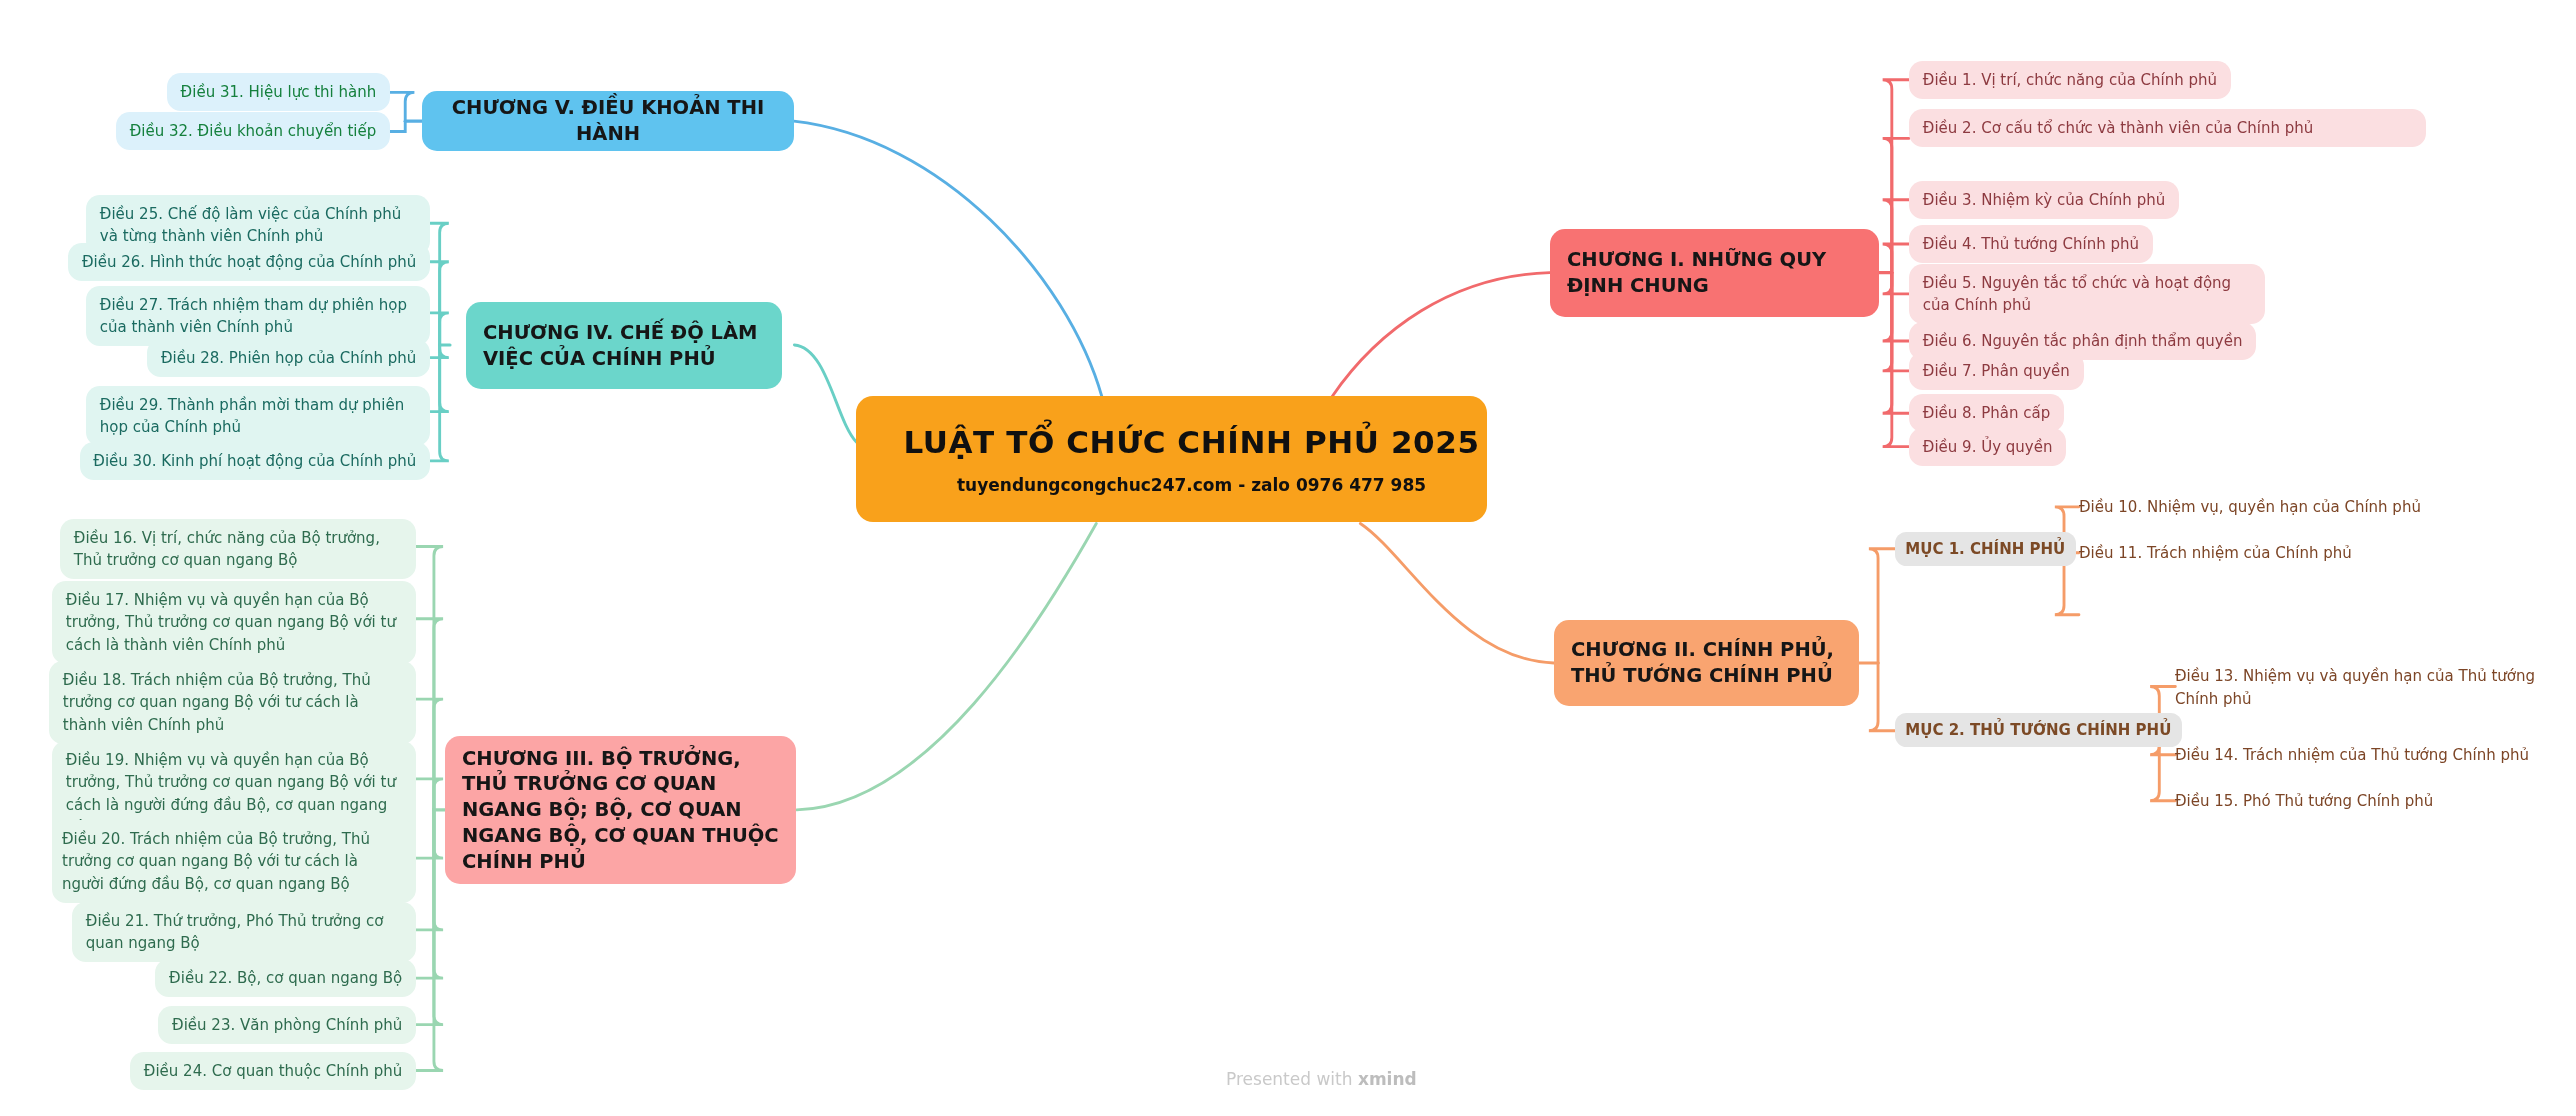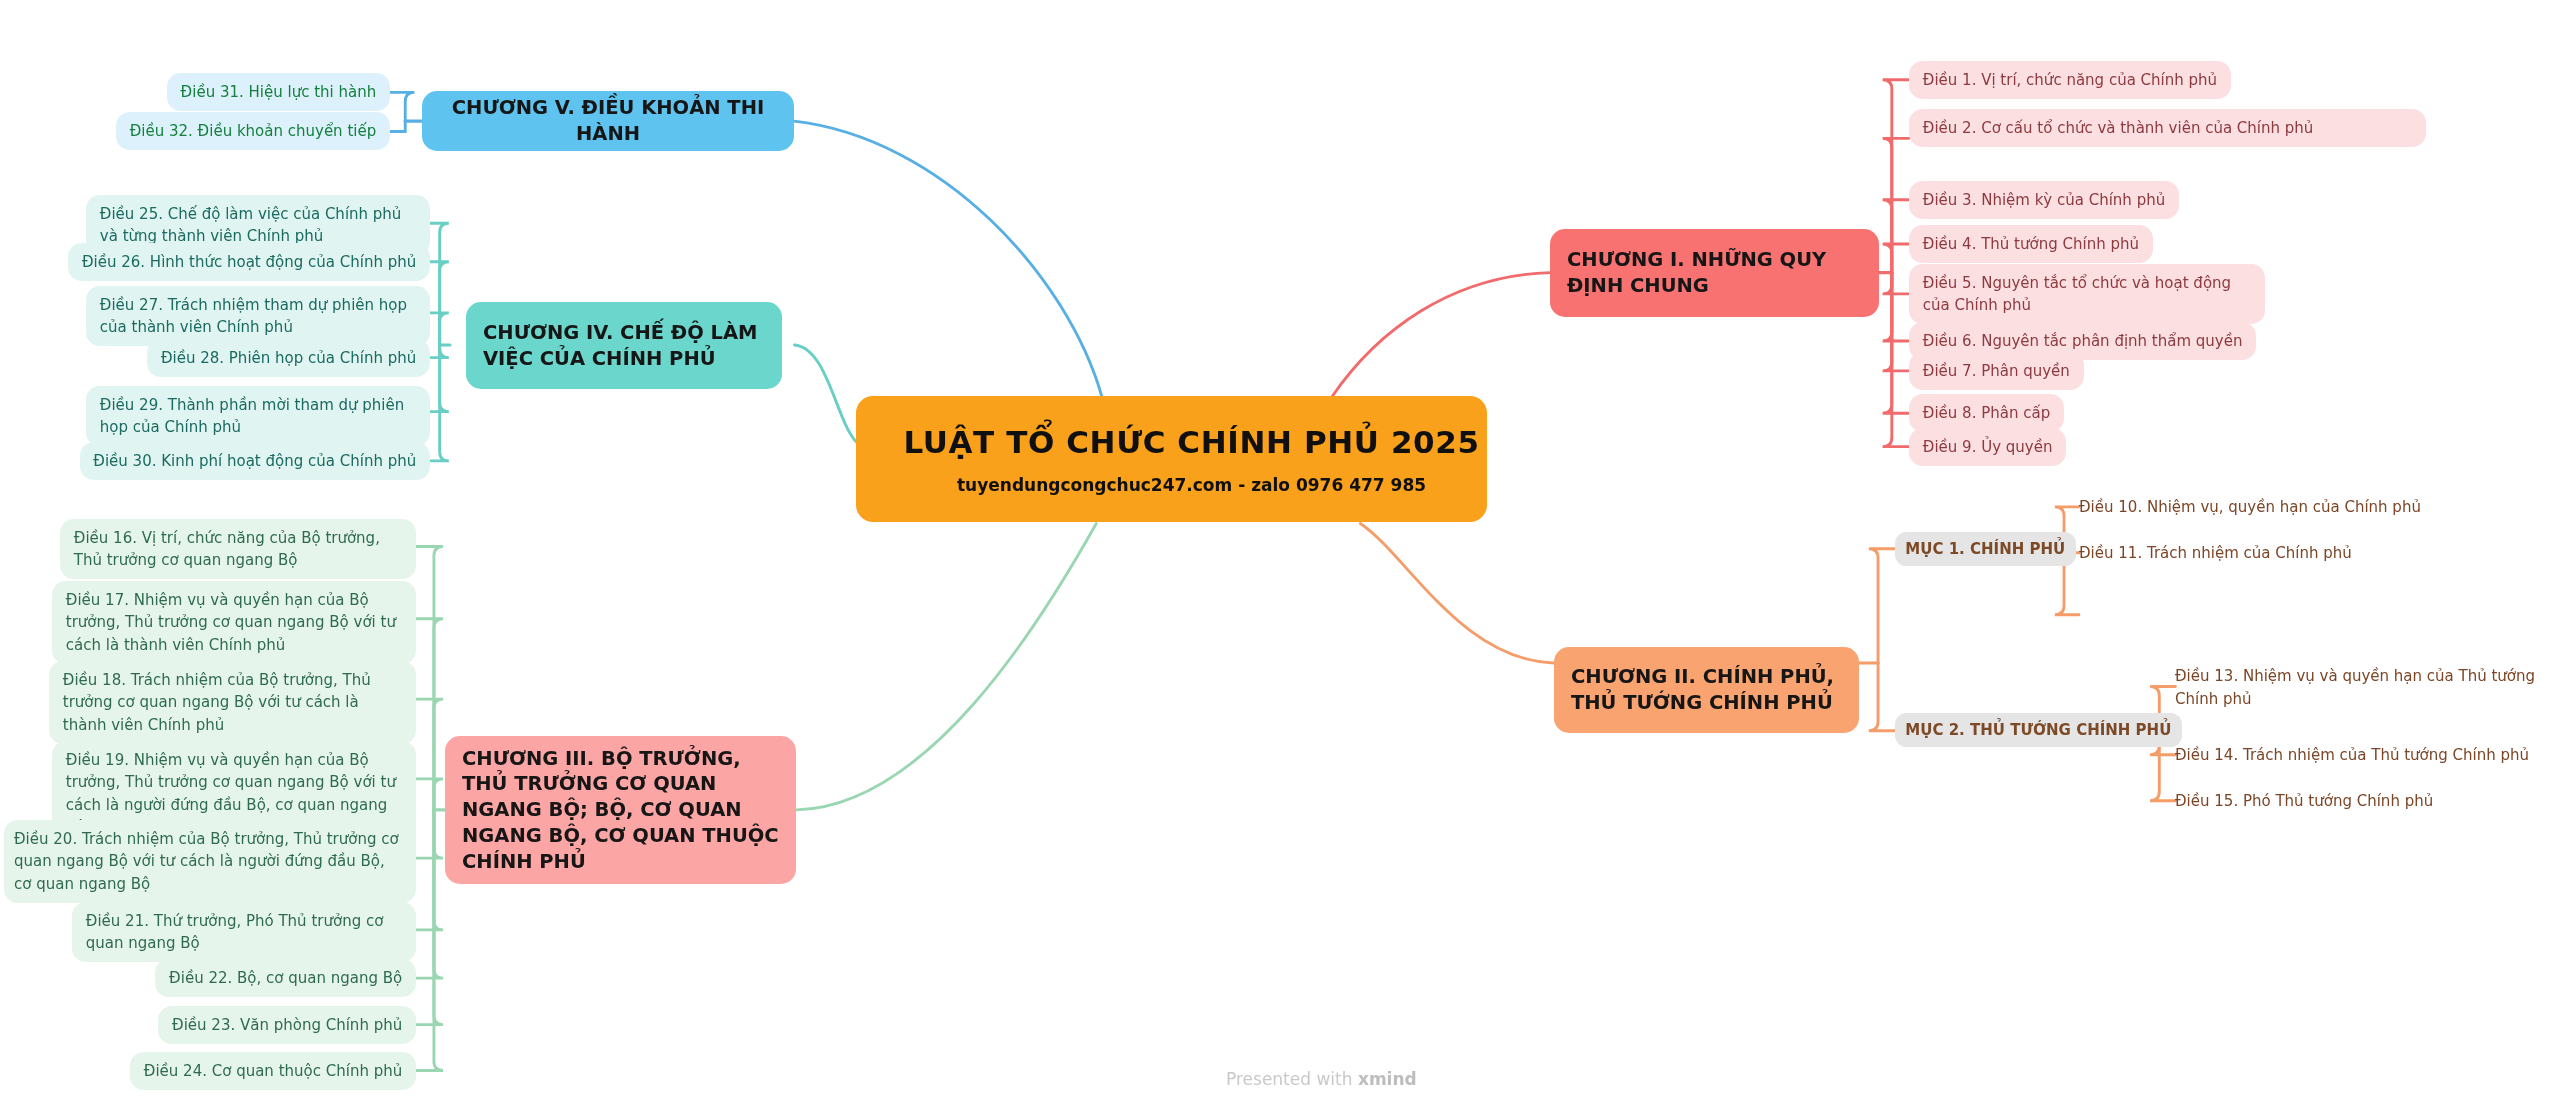--- a/index.html
+++ b/index.html
@@ -17,21 +17,21 @@
   .cb4{background:#E0F5F1;color:#1A6A60;}
   .cb3{background:#E6F5EC;color:#2E6B4E;}
   .cb1{background:#FBDFE1;color:#8D3A40;}
   .muc{background:#e5e5e5;color:#7C4A26;font-weight:bold;font-size:15px;border-radius:11.5px;
        padding:6.9px 10.3px;display:flex;align-items:center;}
   .plain2{color:#7C4526;font-size:15px;line-height:1.5;background:none;padding:0;}
   .main5{background:#5FC3EF;}
   .main4{background:#6BD6CB;}
   .main3{background:#fca5a5;}
   .main1{background:#F87272;}
-  .main2{background:#F9A470;margin-top:27px;}
+  .main2{background:#F9A470;}
   #central{left:856px;top:396px;width:631px;height:126px;background:#F9A11B;border-radius:17px;
            display:flex;flex-direction:column;align-items:center;justify-content:center;gap:15px;}
   #central .title{font-size:31px;font-weight:bold;color:#101010;letter-spacing:0.6px;}
   #central .subtitle{font-size:17px;font-weight:bold;color:#101010;}
   #watermark{left:1186px;top:1069px;font-size:17px;color:#C9C9C9;white-space:nowrap;}
   #watermark b{color:#BDBDBD;}
 </style>
 </head>
 <body>
 
@@ -107,21 +107,21 @@
   <div class="node topic cb4" style="right:2146px;top:386px;width:344px;">Điều 29. Thành phần mời tham dự phiên họp của Chính phủ</div>
   <div class="node topic cb4 nowrap" style="right:2146px;top:442px;">Điều 30. Kinh phí hoạt động của Chính phủ</div>
 
   <div class="node chapter main3" style="left:445px;top:736px;width:351px;height:148px;">
     <span>CHƯƠNG III. BỘ TRƯỞNG, THỦ TRƯỞNG CƠ QUAN NGANG BỘ; BỘ, CƠ QUAN NGANG BỘ, CƠ QUAN THUỘC CHÍNH PHỦ</span>
   </div>
   <div class="node topic cb3" style="right:2160px;top:519px;width:356px;">Điều 16. Vị trí, chức năng của Bộ trưởng, Thủ trưởng cơ quan ngang Bộ</div>
   <div class="node topic cb3" style="right:2160px;top:581px;width:364px;">Điều 17. Nhiệm vụ và quyền hạn của Bộ trưởng, Thủ trưởng cơ quan ngang Bộ với tư cách là thành viên Chính phủ</div>
   <div class="node topic cb3" style="right:2160px;top:661px;width:367px;">Điều 18. Trách nhiệm của Bộ trưởng, Thủ trưởng cơ quan ngang Bộ với tư cách là thành viên Chính phủ</div>
   <div class="node topic cb3" style="right:2160px;top:741px;width:364px;">Điều 19. Nhiệm vụ và quyền hạn của Bộ trưởng, Thủ trưởng cơ quan ngang Bộ với tư cách là người đứng đầu Bộ, cơ quan ngang Bộ</div>
-  <div class="node topic cb3" style="right:2160px;top:820px;width:412px;padding-left:10px;">Điều 20. Trách nhiệm của Bộ trưởng, Thủ trưởng cơ quan ngang Bộ với tư cách là người đứng đầu Bộ, cơ quan ngang Bộ</div>
+  <div class="node topic cb3" style="right:2160px;top:820px;width:364px;padding-left:10px;">Điều 20. Trách nhiệm của Bộ trưởng, Thủ trưởng cơ quan ngang Bộ với tư cách là người đứng đầu Bộ, cơ quan ngang Bộ</div>
   <div class="node topic cb3" style="right:2160px;top:902px;width:344px;">Điều 21. Thứ trưởng, Phó Thủ trưởng cơ quan ngang Bộ</div>
   <div class="node topic cb3 nowrap" style="right:2160px;top:959px;">Điều 22. Bộ, cơ quan ngang Bộ</div>
   <div class="node topic cb3 nowrap" style="right:2160px;top:1006px;">Điều 23. Văn phòng Chính phủ</div>
   <div class="node topic cb3 nowrap" style="right:2160px;top:1052px;">Điều 24. Cơ quan thuộc Chính phủ</div>
 
   <div class="node chapter main1" style="left:1550px;top:229px;width:329px;height:88px;">
     <span>CHƯƠNG I. NHỮNG QUY ĐỊNH CHUNG</span>
   </div>
   <div class="node topic cb1 nowrap" style="left:1909px;top:61px;">Điều 1. Vị trí, chức năng của Chính phủ</div>
   <div class="node topic cb1" style="left:1909px;top:109px;width:517px;">Điều 2. Cơ cấu tổ chức và thành viên của Chính phủ</div>

